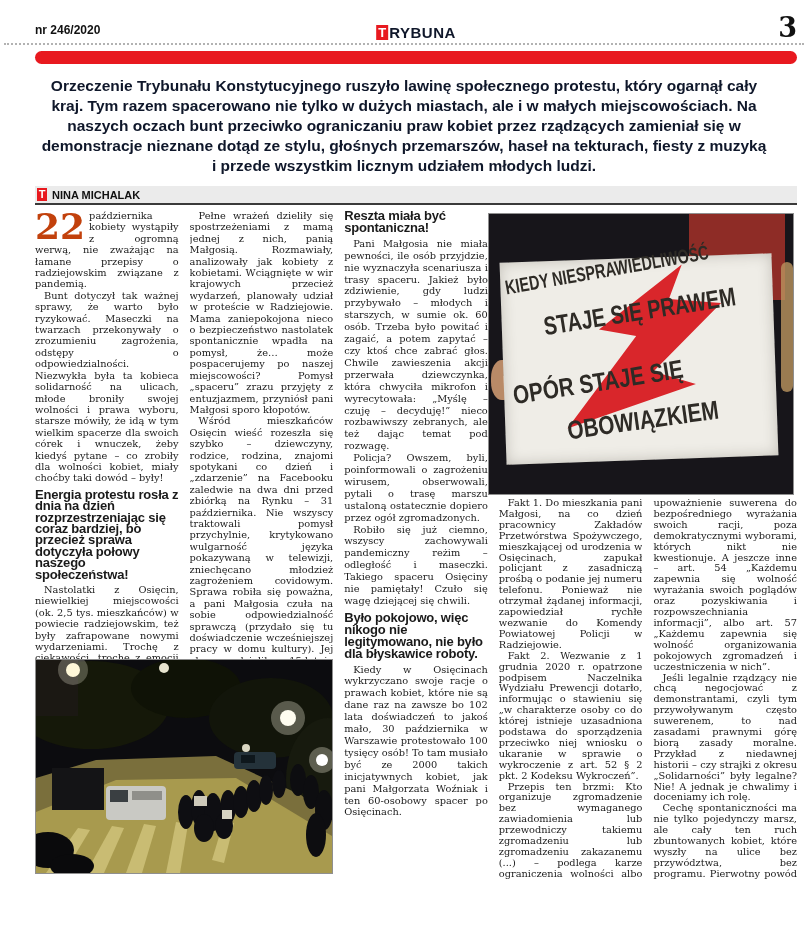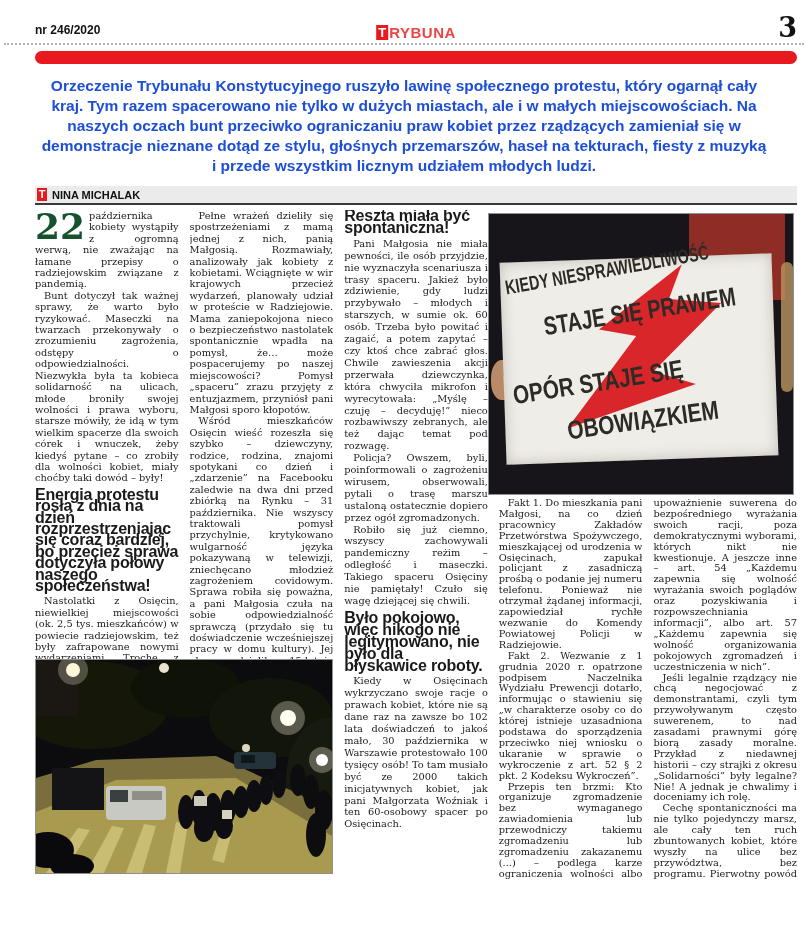--- a/index.html
+++ b/index.html
@@ -4,46 +4,46 @@
 <style>
   html,body{margin:0;padding:0;background:#d8d8d8;}
   .page{position:relative;width:808px;height:927px;margin:0 auto;background:#fff;
         font-family:"DejaVu Serif",serif;color:#1a1a1a;overflow:hidden;}
   
   .masthead{position:relative;margin:13px 11px 0 35px;height:27px;display:flex;align-items:flex-end;}
   .issue{font:bold 12px "Liberation Sans",sans-serif;color:#111;padding-bottom:3px;}
   .logo{position:absolute;left:50%;transform:translateX(-50%);bottom:0;display:flex;align-items:flex-end;gap:1px;}
   .tbox{display:inline-block;background:#e8191f;color:#fff;font:bold 13px/15px "Liberation Sans",sans-serif;
         width:12px;height:15px;text-align:center;}
-  .logo-rest{font:bold 15px/15px "Liberation Sans",sans-serif;color:#ef4444;letter-spacing:.5px;}
+  .logo-rest{font:bold 15px/15px "Liberation Sans",sans-serif;color:#0f172a;letter-spacing:.5px;}
   .pagenum{margin-left:auto;font:bold 27px/24px "DejaVu Serif",serif;color:#111;}
   .dotted-rule{margin:2px 4px 0 4px;border-bottom:2px dotted #b2b2b2;height:1px;}
   .red-bar{margin:6px 11px 0 35px;height:13px;border-radius:7px;background:#e8191f;}
   
   .headline{margin:2px 0 0;text-align:center;font:bold 57px/62px "Liberation Sans",sans-serif;
             letter-spacing:-2.5px;color:#0d0d0d;white-space:nowrap;}
-  .lede{margin:12px 40px 0;text-align:center;font:bold 15.5px/20px "Liberation Sans",sans-serif;color:#1d4ed8;}
+  .lede{margin:12px 40px 0;text-align:center;font:bold 15.5px/20px "Liberation Sans",sans-serif;color:#0f172a;}
   
   .byline{margin:10px 11px 0 35px;background:#ebebeb;border-bottom:2px solid #3a3a3a;
           display:flex;align-items:center;gap:5px;padding:2px 0 2px 2px;}
   .tbox.small{width:10px;height:13px;font:bold 11px/13px "Liberation Sans",sans-serif;}
   .author{font:bold 11px "Liberation Sans",sans-serif;color:#111;}
   
   .body-region{position:relative;margin:5px 11px 0 35px;height:669px;overflow:hidden;}
   .cols{display:flex;gap:11px;height:100%;}
   .col{flex:1;min-width:0;font-size:9.8px;text-align:justify;overflow:hidden;}
   .c12{line-height:11.4px;}
   .c3{line-height:11.9px;}
   .c45{line-height:10.9px;padding-top:288px;}
   .p{margin:0;text-indent:9px;}
   .p0{margin:0;text-indent:0;}
   .h{margin:5px 0 4px;font-family:"Liberation Sans",sans-serif;font-weight:bold;
-     font-size:16px;text-align:left;letter-spacing:-.2px;}
+     font-size:13px;text-align:left;letter-spacing:-.2px;}
   .h.first{margin-top:0;}
-  .dropcap{float:left;font:bold 36px/30px "DejaVu Serif",serif;color:#14532d;margin:1px 4px 0 0;}
+  .dropcap{float:left;font:bold 36px/30px "DejaVu Serif",serif;color:#c2410c;margin:1px 4px 0 0;}
   
   .photo{position:absolute;box-sizing:border-box;border:1px solid #8f8f8f;overflow:hidden;background:#17151a;}
   .night{left:0;top:449px;width:298px;height:215px;}
   .banner{left:453px;top:3px;width:306px;height:282px;}
   .bp-red{position:absolute;right:8px;top:0;width:96px;height:86px;background:#8e2c26;border-radius:0 0 0 55%;}
   .bp-hair{position:absolute;right:0;top:48px;width:12px;height:130px;background:#bb955f;border-radius:8px;opacity:.8;}
   .bp-hand1{position:absolute;left:2px;top:146px;width:24px;height:40px;background:#b98a67;border-radius:45%;}
   .bp-hand2{position:absolute;right:22px;top:178px;width:18px;height:34px;background:#b08059;border-radius:45%;}
   .sign{position:absolute;left:14px;top:44px;width:272px;height:202px;background:#efede7;
         transform:rotate(-2deg);box-shadow:inset 0 0 14px rgba(60,50,40,.25);}

